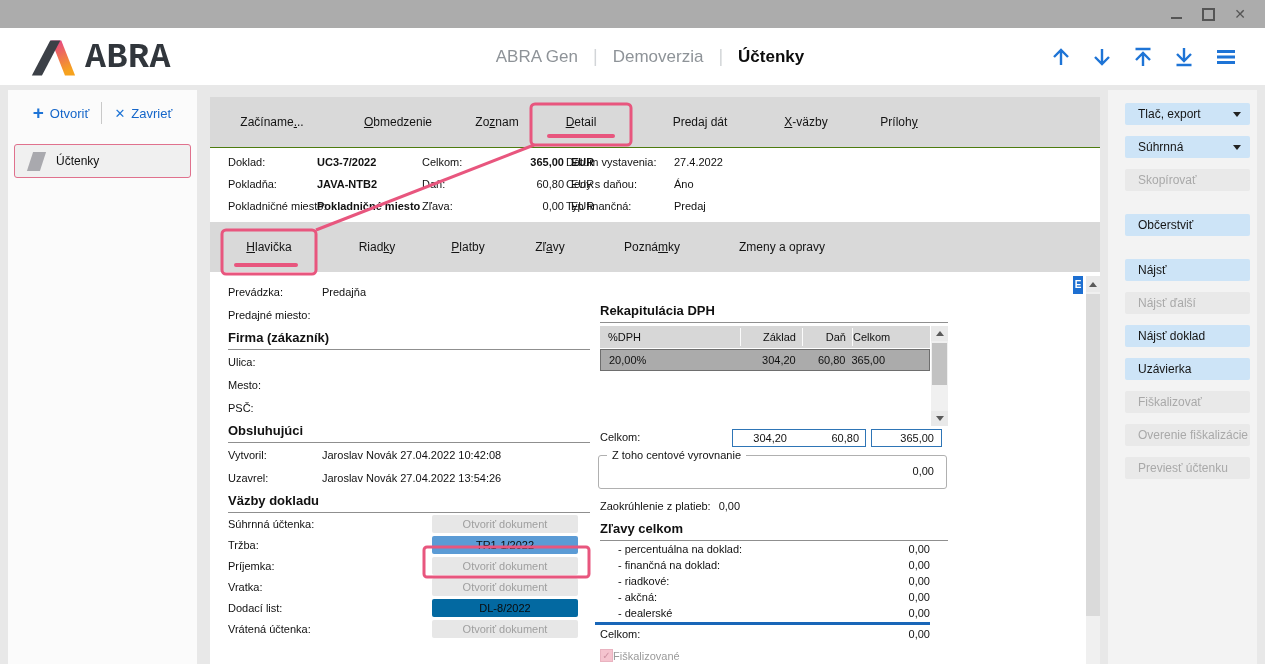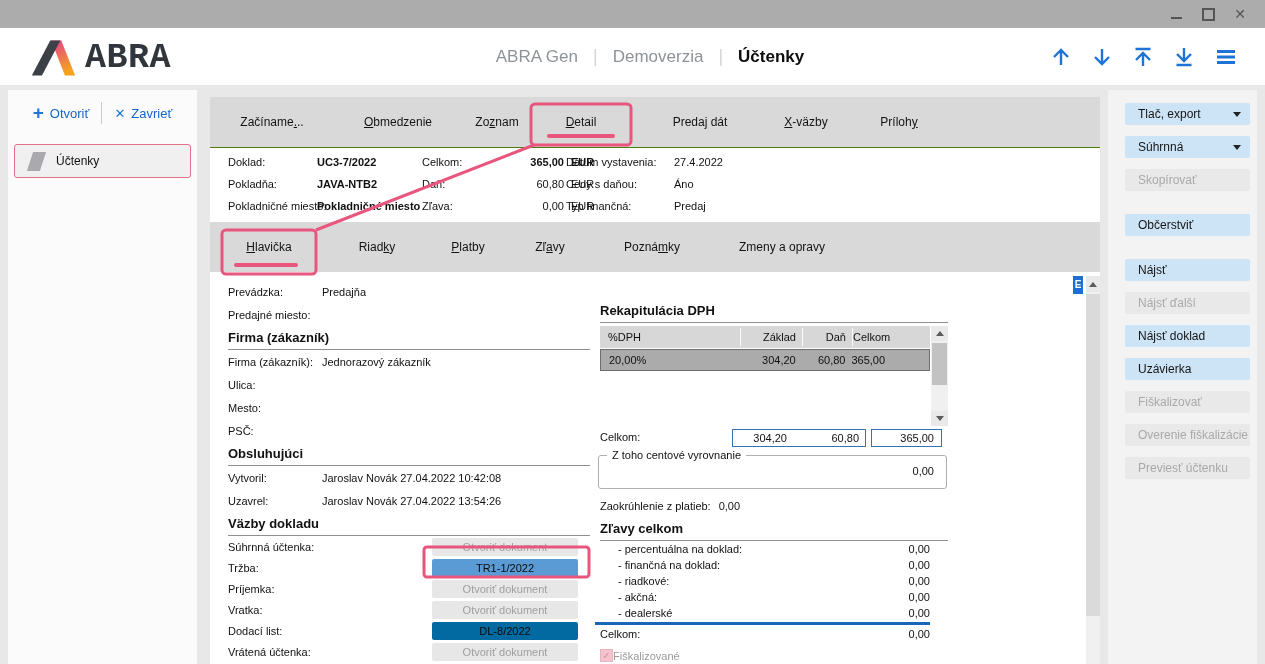--- a/index.html
+++ b/index.html
@@ -240,24 +240,20 @@
           <div class="frow">
             <span class="lab">Prevádzka:</span>
             <span class="val">Predajňa</span>
           </div>
           <div class="frow">
             <span class="lab">Predajné miesto:</span>
             <span class="val"></span>
           </div>
           <div class="sech">Firma (zákazník)</div>
           <div class="frow">
-            <span class="lab">Firma (zákazník):</span>
-            <span class="val">Jednorazový zákazník</span>
-          </div>
-          <div class="frow">
             <span class="lab">Ulica:</span>
             <span class="val"></span>
           </div>
           <div class="frow">
             <span class="lab">Mesto:</span>
             <span class="val"></span>
           </div>
           <div class="frow">
             <span class="lab">PSČ:</span>
             <span class="val"></span>

